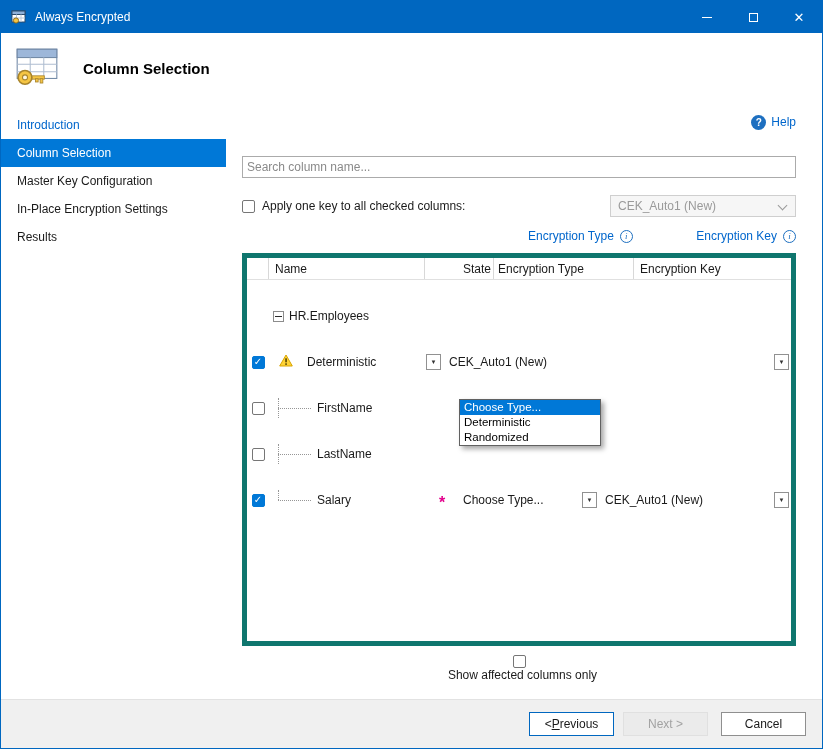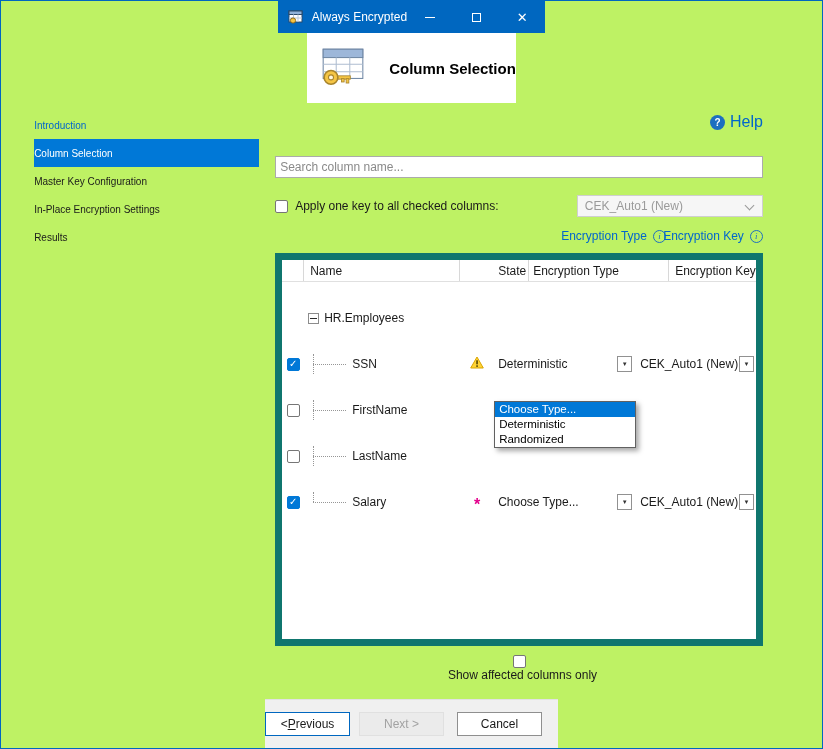--- a/index.html
+++ b/index.html
@@ -1,66 +1,66 @@
 <!DOCTYPE html>
 <html><head>
 <meta charset="utf-8">
 <style>
   * { margin:0; padding:0; }
   body { background:#cfcfcf; font-family:"Liberation Sans","DejaVu Sans",sans-serif; }
-  .window{width:823px;height:749px;border:1px solid #0067C0;box-sizing:border-box;display:flex;flex-direction:column;background:#bef264;overflow:hidden;align-items:center;}
+  .window{width:823px;height:749px;border:1px solid #0067C0;box-sizing:border-box;display:flex;flex-direction:column;background:#ffffff;overflow:hidden;}
 
   
   .titlebar{height:32px;flex:none;background:#0067C0;display:flex;align-items:center;color:#fff;}
   .app-icon{margin-left:10px;width:16px;height:16px;display:flex;}
   .win-title{margin-left:8px;font-size:12px;}
   .win-controls{margin-left:auto;display:flex;height:100%;}
   .win-btn{width:46px;height:100%;display:flex;align-items:center;justify-content:center;background:transparent;border:none;color:#fff;cursor:pointer;font-family:inherit;}
   .min-glyph{display:block;width:10px;border-top:1px solid #fff;}
   .max-glyph{display:block;width:9px;height:9px;border:1px solid #fff;box-sizing:border-box;}
   .close-glyph{font-size:13px;line-height:1;}
 
   
   .header{height:70px;flex:none;background:#fff;display:flex;align-items:center;}
   .header-icon{margin-left:12px;display:flex;}
   .page-title{font-size:15px;font-weight:bold;margin-left:22px;color:#000;}
 
   
   .bodyrow{flex:1;display:flex;min-height:0;}
   .sidebar{width:225px;flex:none;padding-top:8px;}
-  .nav-item{height:28px;display:flex;align-items:center;padding-left:0;font-size:10px;color:#1a1a1a;cursor:pointer;}
+  .nav-item{height:28px;display:flex;align-items:center;padding-left:16px;font-size:12px;color:#1a1a1a;cursor:pointer;}
   .nav-item.link{color:#0066CC;}
   .nav-item.selected{background:#0078D7;color:#fff;}
 
   .content{flex:1;position:relative;padding:10px 26px 0 16px;min-width:0;}
 
   .help-row{display:flex;justify-content:flex-end;align-items:center;gap:5px;height:18px;}
   .help-icon{width:15px;height:15px;border-radius:50%;background:#1d6fc0;color:#fff;font-size:10px;font-weight:bold;display:flex;align-items:center;justify-content:center;flex:none;}
-  .help-label{color:#0066CC;font-size:16px;}
+  .help-label{color:#0066CC;font-size:12px;}
   .help-link{display:flex;align-items:center;gap:5px;cursor:pointer;}
 
   .search{margin-top:25px;width:100%;height:22px;box-sizing:border-box;border:1px solid #ababab;font-size:12px;padding:0 4px;color:#333;background:#fff;display:block;font-family:inherit;}
   .search::placeholder{color:#8a8a8a;}
 
   .apply-row{margin-top:17px;display:flex;align-items:center;}
   .checkbox{width:13px;height:13px;border:1px solid #767676;border-radius:2px;background:#fff;box-sizing:border-box;display:flex;align-items:center;justify-content:center;cursor:pointer;flex:none;}
   .checkbox.checked{background:#0078D7;border-color:#0078D7;}
   .checkbox.checked::after{content:'✓';color:#fff;font-size:10px;font-weight:bold;line-height:1;}
   .apply-label{font-size:12px;margin-left:7px;color:#1a1a1a;}
   .combo-disabled{margin-left:auto;width:186px;height:22px;box-sizing:border-box;border:1px solid #cfcfcf;background:#f6f6f6;color:#9a9a9a;font-size:12px;display:flex;align-items:center;padding-left:7px;position:relative;}
   .combo-chevron{position:absolute;right:9px;top:6px;width:6px;height:6px;border-right:1px solid #9a9a9a;border-bottom:1px solid #9a9a9a;transform:rotate(45deg);}
 
   .links-row{margin-top:12px;height:16px;position:relative;font-size:12px;}
   .link-group{position:absolute;display:flex;align-items:center;gap:6px;cursor:pointer;}
   .lg-type{left:286px;} .lg-key{right:0;}
   .blue-link{color:#0066CC;}
   .info-icon{width:13px;height:13px;border-radius:50%;border:1px solid #1d6fc0;color:#1d6fc0;font-size:9px;font-style:italic;font-family:"Liberation Serif",serif;display:flex;align-items:center;justify-content:center;box-sizing:border-box;flex:none;}
 
   
-  .grid{margin-top:8px;height:393px;background:#fff;border:7px solid #0f766e;position:relative;box-sizing:border-box;}
+  .grid{margin-top:8px;height:393px;background:#fff;border:5px solid #0f766e;position:relative;box-sizing:border-box;}
   .grid-header{display:flex;height:21px;border-bottom:1px solid #e0e0e0;font-size:12px;color:#1a1a1a;}
   .gh-cell{height:100%;display:flex;align-items:center;border-right:1px solid #d8d8d8;box-sizing:border-box;}
   .gh-cell:last-child{border-right:none;}
   .c-sel{width:22px;flex:none;display:flex;align-items:center;justify-content:center;}
   .c-name{width:156px;flex:none;display:flex;align-items:center;height:100%;box-sizing:border-box;}
   .c-state{width:34px;flex:none;display:flex;align-items:center;justify-content:center;box-sizing:border-box;}
   .c-type{width:140px;flex:none;display:flex;align-items:center;box-sizing:border-box;}
   .c-key{flex:1;display:flex;align-items:center;min-width:0;box-sizing:border-box;}
   .gh-cell.c-name{padding-left:6px;justify-content:flex-start;}
   .gh-cell.c-state{padding-left:3px;justify-content:flex-start;margin-left:35px;}
@@ -205,24 +205,20 @@
           <div class="c-state"></div>
             <div class="c-type"></div>
             <div class="c-key"></div>
         </div>
 
 
         <div class="grid-row">
           <div class="c-sel">
               <span class="checkbox checked"></span>
             </div>
-          <div class="c-name">
-              <span class="tree"></span>
-              <span class="row-label">SSN</span>
-            </div>
           <div class="c-state">
             <span>
               <svg width="14" height="13" viewBox="0 0 14 13">
                 <path d="M7 1 L13.3 12 H0.7 Z" fill="#ffd335" stroke="#d9a400" stroke-width="1"></path>
                 <rect x="6.3" y="4.3" width="1.5" height="4" fill="#4a3c00"></rect>
                 <rect x="6.3" y="9.3" width="1.5" height="1.6" fill="#4a3c00"></rect>
               </svg>
             </span>
           </div>
           <div class="c-type">

